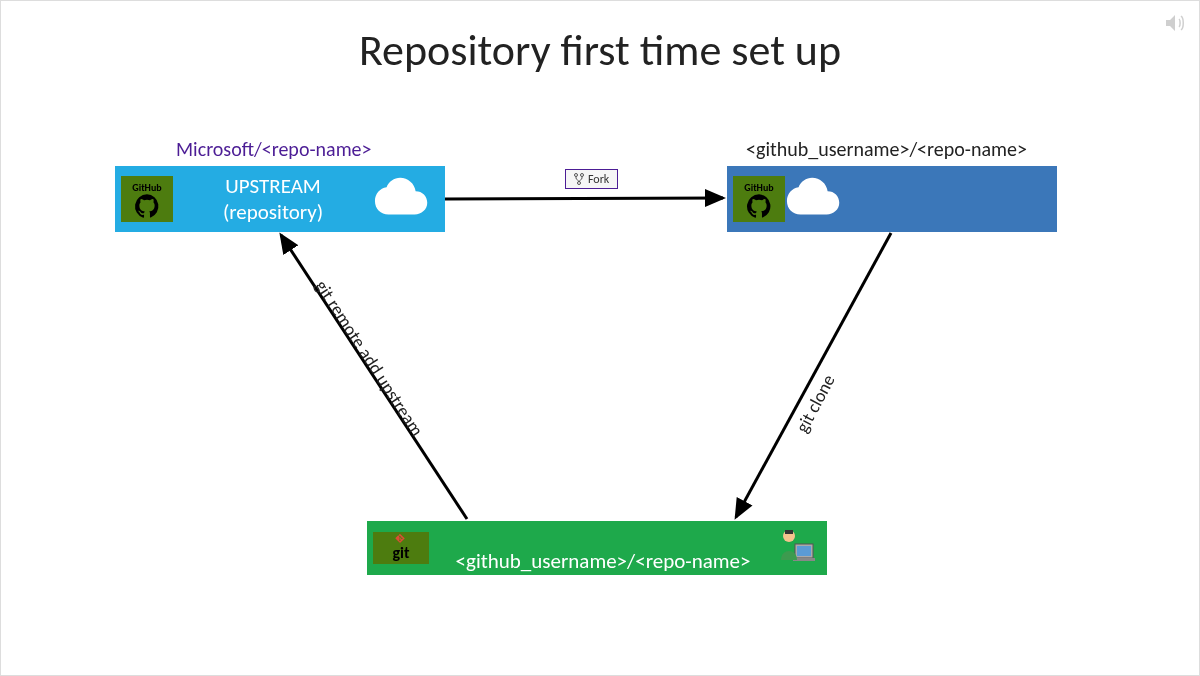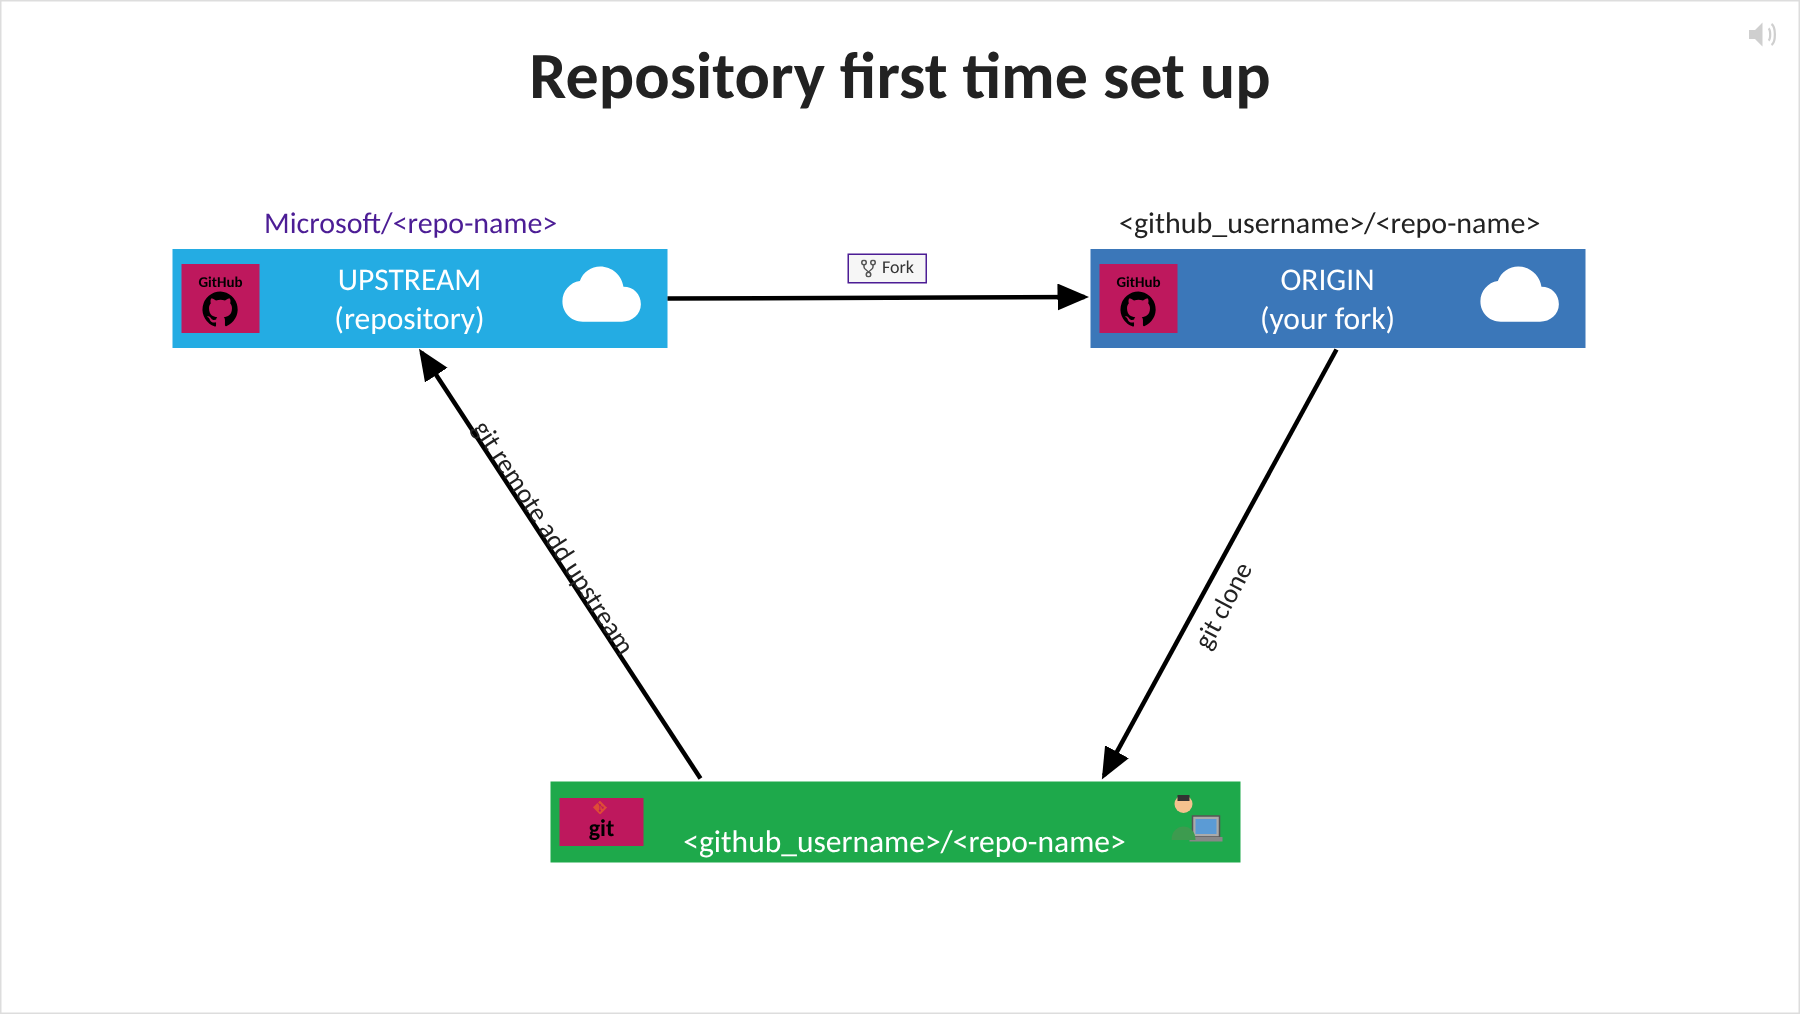--- a/index.html
+++ b/index.html
@@ -12,21 +12,21 @@
     overflow: hidden;
     border: 1px solid #ddd;
   }
   .title {
     position: absolute;
     top: 22px;
     left: 0;
     width: 100%;
     text-align: center;
     font-size: 44px;
-    font-weight: 700;
+    font-weight: 400;
     color: #222;
   }
   .speaker-icon {
     position: absolute;
     top: 10px;
     right: 12px;
     width: 24px;
     height: 24px;
     opacity: 0.4;
   }
@@ -51,21 +51,21 @@
     background: #3b77b9;
   }
   .local-box {
     left: 366px;
     top: 520px;
     width: 460px;
     height: 54px;
     background: #1ea94b;
   }
   .logo-badge {
-    background: #be185d;
+    background: #4d7c0f;
     display: flex;
     flex-direction: column;
     align-items: center;
     justify-content: center;
     margin-left: 6px;
     padding: 2px 4px;
   }
   .gh-badge { width: 52px; height: 46px; }
   .gh-badge .gh-text { font-weight: bold; font-size: 10px; color: #000; }
   .git-badge { width: 56px; height: 32px; font-weight: bold; color:#000; }
@@ -160,24 +160,20 @@
   </span>
 </div>
 
 <div class="box origin-box">
   <div class="logo-badge gh-badge">
     <span class="gh-text">GitHub</span>
     <svg width="28" height="24" viewBox="0 0 16 16">
         <path fill="#000" d="M8 .2a8 8 0 0 0-2.53 15.59c.4.07.55-.17.55-.38v-1.5c-2.23.48-2.7-1.07-2.7-1.07-.36-.93-.89-1.18-.89-1.18-.73-.5.05-.49.05-.49.8.06 1.23.83 1.23.83.72 1.23 1.88.87 2.34.67.07-.52.28-.88.5-1.08-1.78-.2-3.65-.89-3.65-3.96 0-.88.31-1.59.82-2.15-.08-.2-.36-1.02.08-2.12 0 0 .67-.21 2.2.82a7.6 7.6 0 0 1 4 0c1.53-1.04 2.2-.82 2.2-.82.44 1.1.16 1.92.08 2.12.51.56.82 1.27.82 2.15 0 3.08-1.87 3.75-3.66 3.95.29.25.54.73.54 1.48v2.2c0 .21.15.46.55.38A8 8 0 0 0 8 .2z"></path>
       </svg>
   </div>
-  <div class="box-text">
-    <span>ORIGIN</span><br>
-    <span>(your fork)</span>
-  </div>
   <span class="cloud">
     <svg width="62" height="40" viewBox="0 0 64 40">
         <path fill="#fff" d="M50 38H16C8 38 2 32 2 24c0-7 5-13 12-14 2-6 8-10 14-10 8 0 15 6 16 14 7 0 12 5 12 12 0 7-6 12-13 12h7z"></path>
       </svg>
   </span>
 </div>
 
 <div class="box local-box">
   <div class="logo-badge git-badge">
     <svg width="18" height="18" viewBox="0 0 92 92" style="margin-right:2px">

